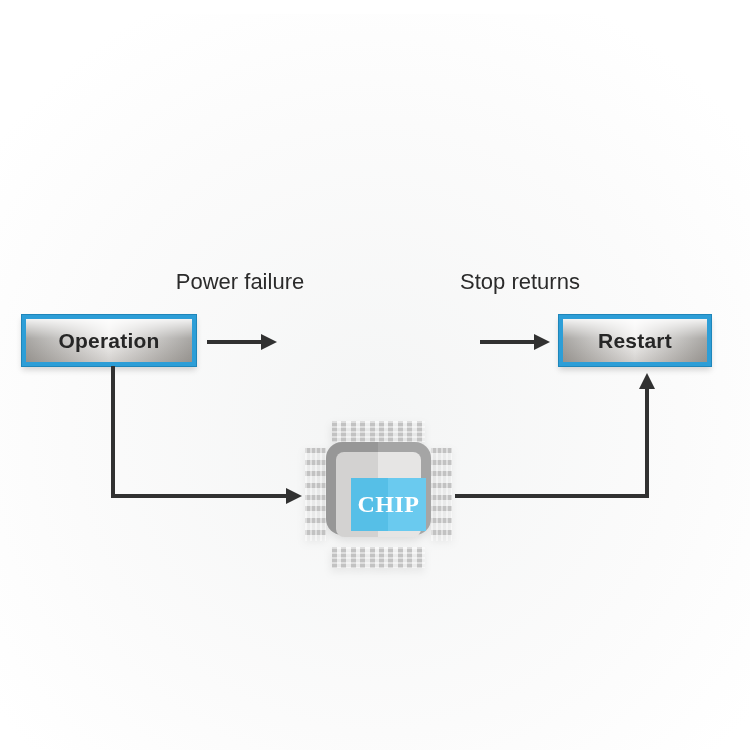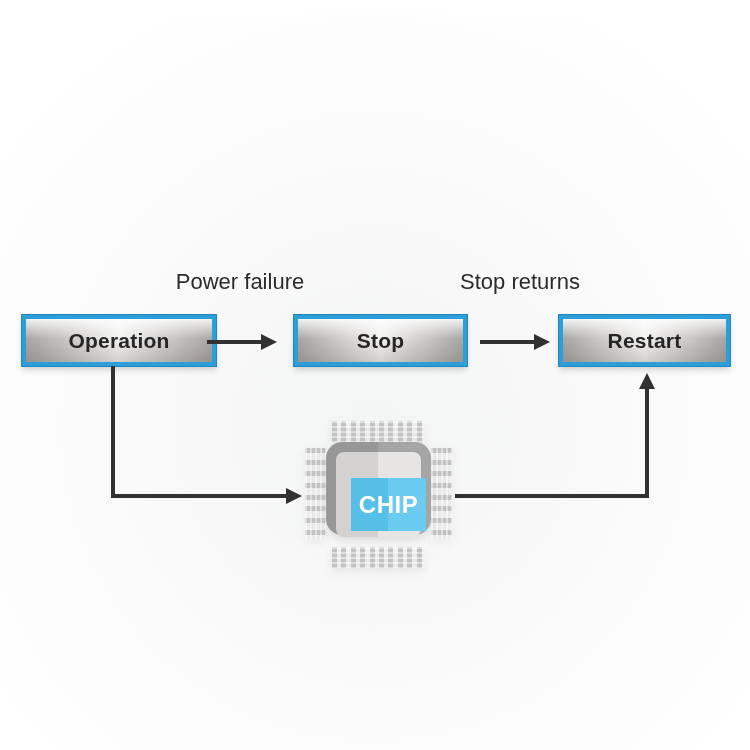--- a/index.html
+++ b/index.html
@@ -23,23 +23,23 @@
     border:4px solid #2d9ed7;
     box-shadow:0 0 0 1px #1f86ba, 0 4px 6px rgba(0,0,0,.16);
     background:
       linear-gradient(180deg, rgba(255,255,255,.85) 0%, rgba(255,255,255,0) 45%, rgba(60,50,40,.18) 100%),
       linear-gradient(90deg, #a9a7a4 0%, #f4f3f2 50%, #a9a7a4 100%);
     display:flex;align-items:center;justify-content:center;
   }
   .node .node-label{
     font-size:21px;font-weight:bold;color:#262626;letter-spacing:.2px;
   }
-  #node-operation{left:22px;width:194px;}
+  #node-operation{left:22px;width:174px;}
   #node-stop{left:294px;width:173px;}
-  #node-restart{left:559px;width:171px;}
+  #node-restart{left:559px;width:152px;}
 
   
   .edge-label{
     position:absolute;top:255px;width:184px;
     text-align:center;font-size:22px;color:#2b2b2b;
   }
   #edge-label-failure{left:148px;}
   #edge-label-returns{left:428px;}
 
   
@@ -81,20 +81,21 @@
   }
   #pins-top{top:0;}
   #pins-bottom{top:126px;}
   #pins-left{left:0;}
   #pins-right{left:126px;}
 
   #chip-body{
     position:absolute;left:21px;top:21px;width:105px;height:93px;
     border-radius:16px;
     background:linear-gradient(90deg, #979797 0 50%, #a5a5a5 50% 100%);
+    font-family:Liberation Serif, serif;
   }
   #chip-panel{
     position:absolute;left:10px;top:10px;width:85px;height:85px;
     border-radius:8px;
     background:linear-gradient(90deg, #d3d2d1 0 50%, #e6e5e4 50% 100%);
   }
   #chip-screen{
     position:absolute;left:15px;top:26px;width:75px;height:53px;
     background:linear-gradient(90deg, #56bfe7 0 50%, #6acaef 50% 100%);
     display:flex;align-items:center;justify-content:center;
@@ -106,23 +107,20 @@
 </head>
 <body>
 
 <div id="canvas">
 
   <div class="edge-label" id="edge-label-failure">Power failure</div>
   <div class="edge-label" id="edge-label-returns">Stop returns</div>
 
   <div class="node" id="node-operation">
     <span class="node-label">Operation</span>
-  </div>
-  <div class="node" id="node-stop">
-    <span class="node-label">Stop</span>
   </div>
   <div class="node" id="node-restart">
     <span class="node-label">Restart</span>
   </div>
 
   <div class="line h" id="arrow1-shaft"></div>
   <div class="head right" id="arrow1-head"></div>
 
   <div class="line h" id="arrow2-shaft"></div>
   <div class="head right" id="arrow2-head"></div>

